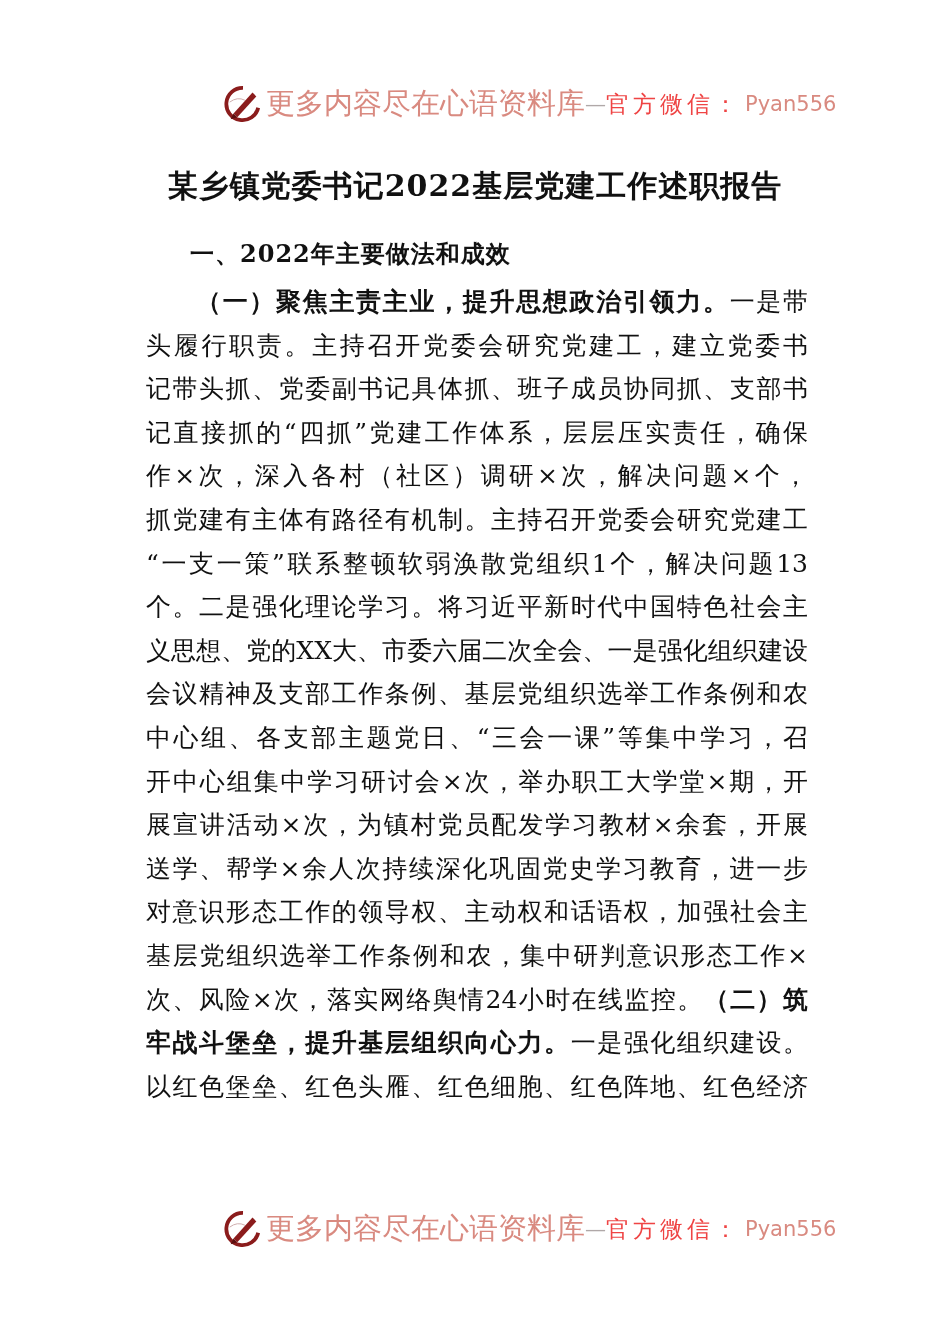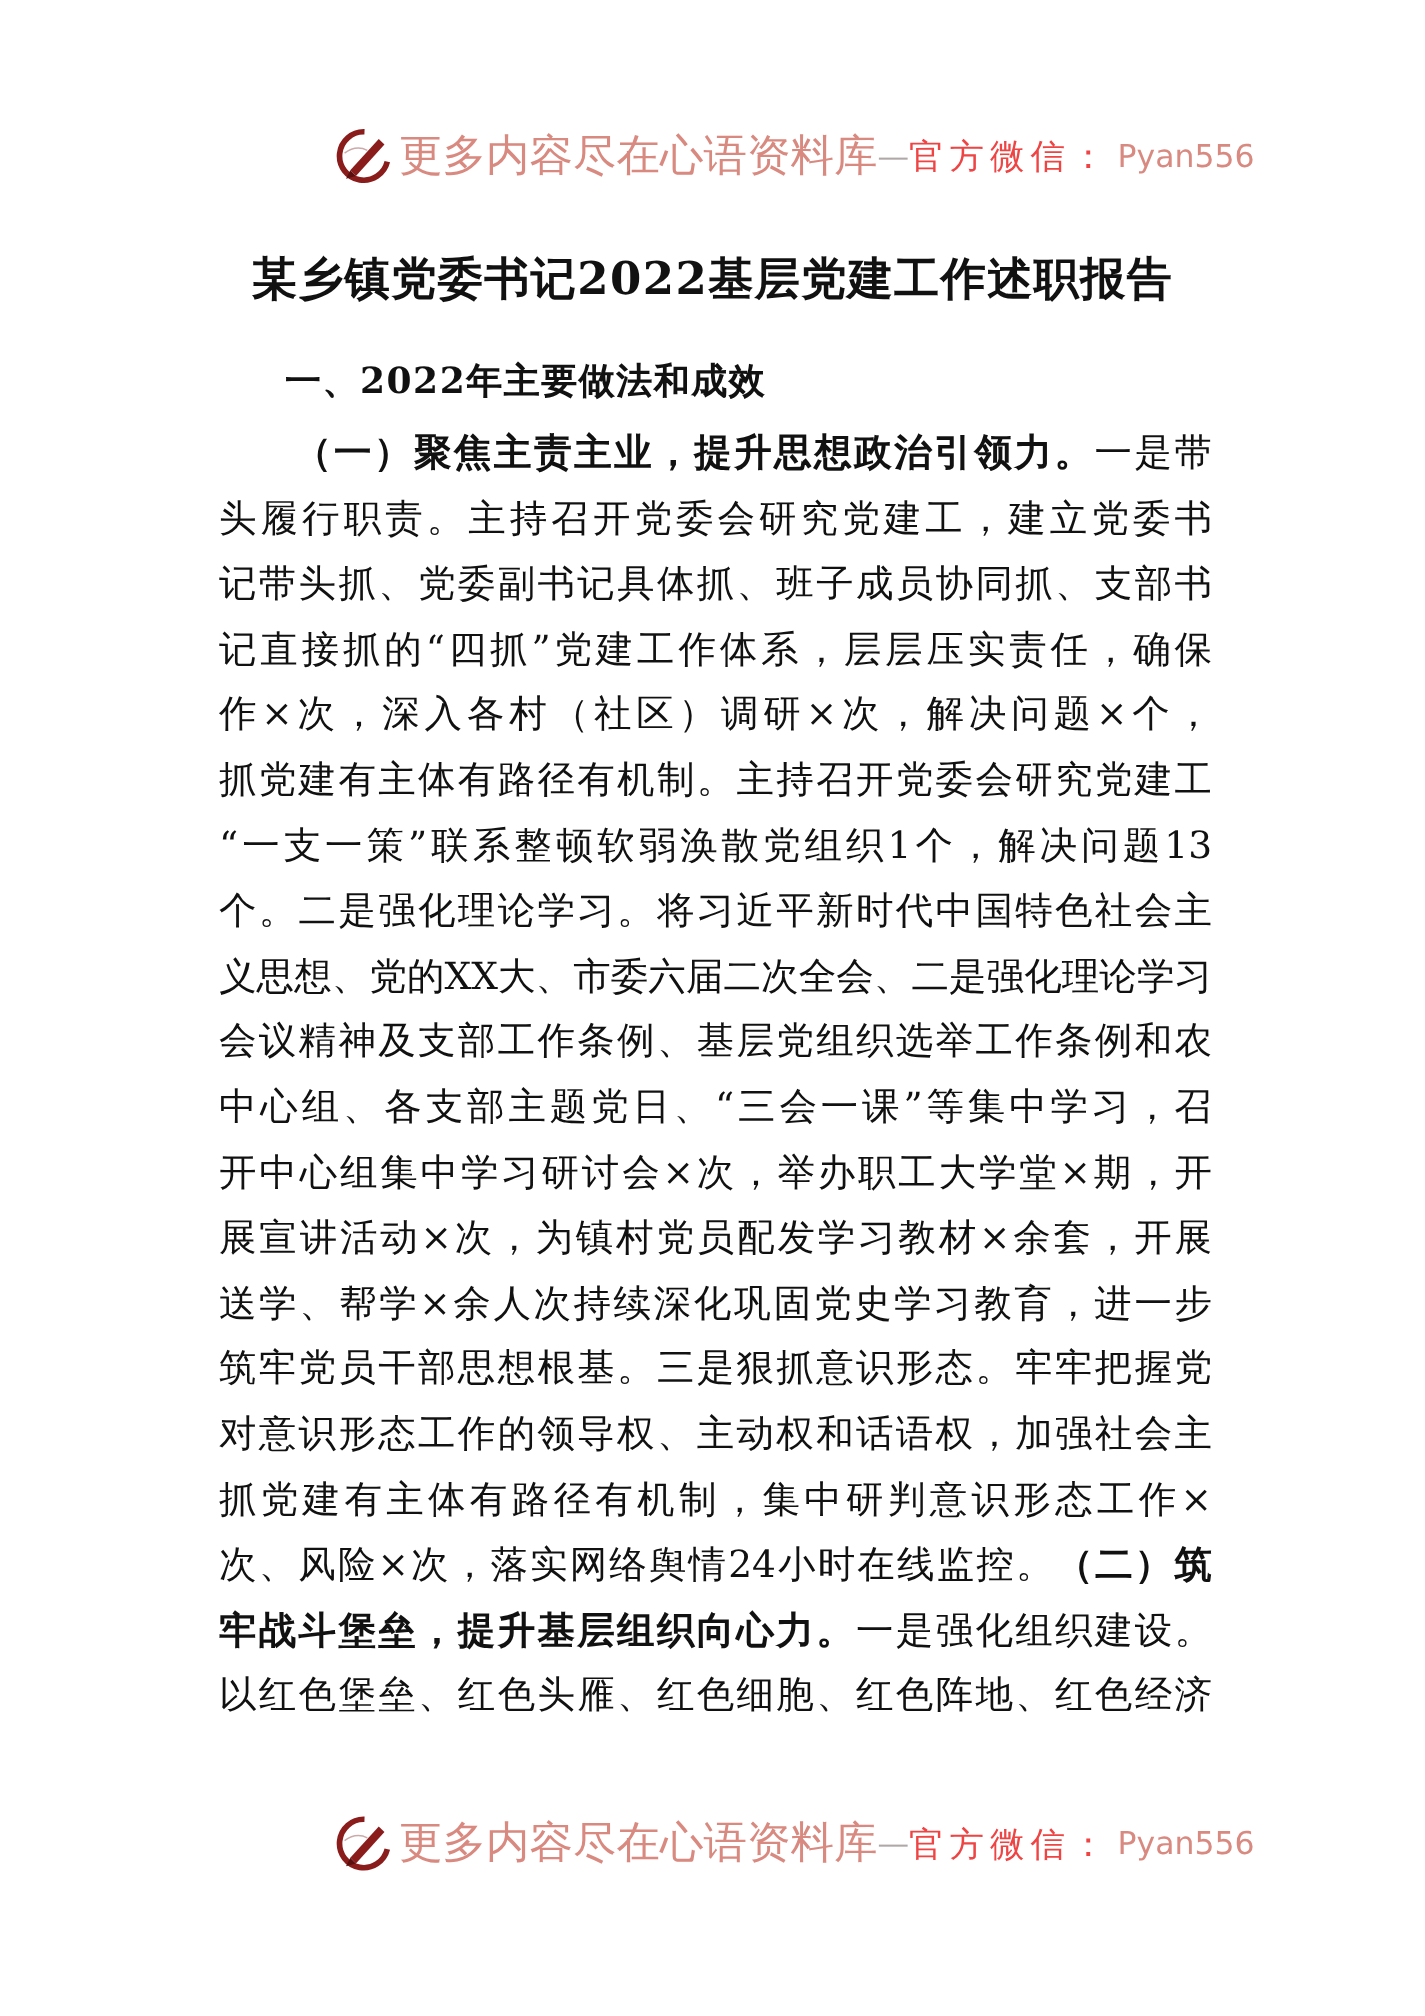--- a/index.html
+++ b/index.html
@@ -47,29 +47,28 @@
 
 <div class="body">
   <div class="line indent"><span class="b">（一）聚焦主责主业，提升思想政治引领力。</span><span>一是带</span></div>
   <div class="line">头履行职责。主持召开党委会研究党建工，建立党委书</div>
   <div class="line">记带头抓、党委副书记具体抓、班子成员协同抓、支部书</div>
   <div class="line">记直接抓的“四抓”党建工作体系，层层压实责任，确保</div>
   <div class="line">作×次，深入各村（社区）调研×次，解决问题×个，</div>
   <div class="line">抓党建有主体有路径有机制。主持召开党委会研究党建工</div>
   <div class="line">“一支一策”联系整顿软弱涣散党组织1个，解决问题13</div>
   <div class="line">个。二是强化理论学习。将习近平新时代中国特色社会主</div>
-  <div class="line">义思想、党的XX大、市委六届二次全会、二是强化理论学习</div>
+  <div class="line">义思想、党的XX大、市委六届二次全会、一是强化组织建设</div>
   <div class="line">会议精神及支部工作条例、基层党组织选举工作条例和农</div>
   <div class="line">中心组、各支部主题党日、“三会一课”等集中学习，召</div>
   <div class="line">开中心组集中学习研讨会×次，举办职工大学堂×期，开</div>
   <div class="line">展宣讲活动×次，为镇村党员配发学习教材×余套，开展</div>
   <div class="line">送学、帮学×余人次持续深化巩固党史学习教育，进一步</div>
-  <div class="line">筑牢党员干部思想根基。三是狠抓意识形态。牢牢把握党</div>
   <div class="line">对意识形态工作的领导权、主动权和话语权，加强社会主</div>
-  <div class="line">抓党建有主体有路径有机制，集中研判意识形态工作×</div>
+  <div class="line">基层党组织选举工作条例和农，集中研判意识形态工作×</div>
   <div class="line"><span>次、风险×次，落实网络舆情24小时在线监控。</span><span class="b">（二）筑</span></div>
   <div class="line"><span class="b">牢战斗堡垒，提升基层组织向心力。</span><span>一是强化组织建设。</span></div>
   <div class="line">以红色堡垒、红色头雁、红色细胞、红色阵地、红色经济</div>
 </div>
 
 <div class="watermark bottom">
   <svg class="wm-logo" viewBox="0 0 40 40">
     <path d="M20 3 A17 17 0 1 0 36 24" fill="none" stroke="#8b1c1c" stroke-width="4"></path>
     <path d="M10 30 L30 8 L34 12 L14 34 Z" fill="#8b1c1c"></path>
     <path d="M10 30 L7 36 L14 34 Z" fill="#5a0f0f"></path>

